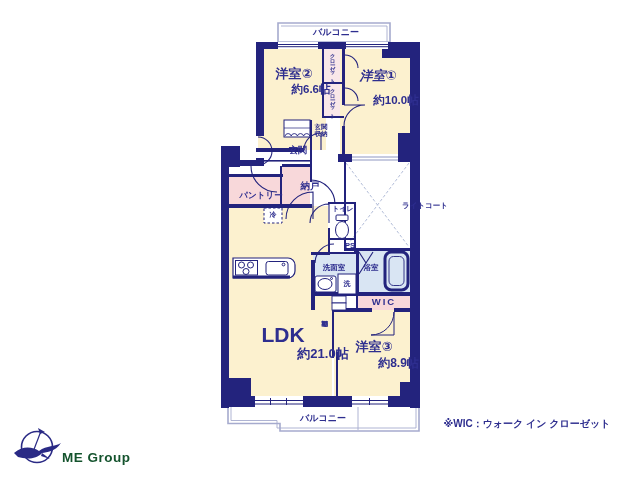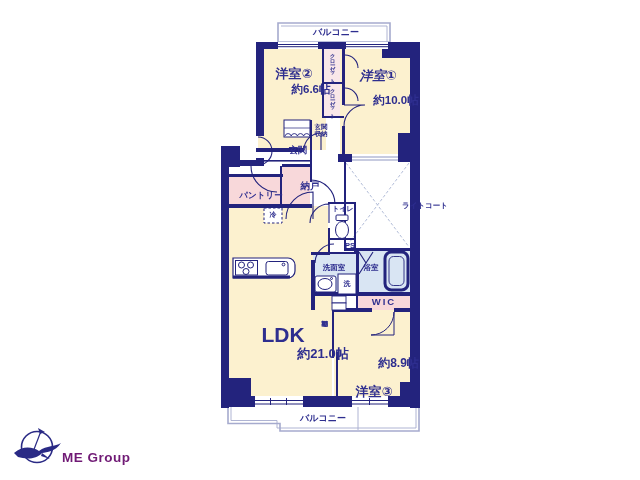--- a/index.html
+++ b/index.html
@@ -8,21 +8,21 @@
   #plansvg{position:absolute;left:0;top:0;}
   .lbl{position:absolute;transform:translate(-50%,-50%);color:#2e2e8f;font-weight:700;
        white-space:nowrap;line-height:1.15;text-align:left;}
   .vert{writing-mode:vertical-rl;white-space:nowrap;letter-spacing:0;}
   .wrap2{white-space:normal;word-break:break-all;line-height:1.1;}
   .s6{font-size:5.5px;} .s65{font-size:6.5px;} .s7{font-size:7px;} .s75{font-size:7.5px;}
   .s85{font-size:8.5px;} .s9{font-size:9px;} .s95{font-size:9.5px;}
   .s11{font-size:11.5px;padding-left:36px;} .s12{font-size:12px;padding-left:47px;} .s13{font-size:13px;} .s17{font-size:21px;}
   .wic{letter-spacing:2px;}
   .note{font-size:10px;font-weight:700;}
-  .logo-text{color:#701a75;font-weight:700;font-size:13.5px;letter-spacing:0.5px;transform:translate(0,-50%);}
+  .logo-text{color:#14532d;font-weight:700;font-size:13.5px;letter-spacing:0.5px;transform:translate(0,-50%);}
 </style>
 </head>
 <body>
 
 <div id="stage">
 
 <svg id="plansvg" width="640" height="480" viewBox="0 0 640 480">
 
   <g>
     <rect x="258" y="44" width="68" height="106" fill="#fcf1cf"></rect>
@@ -211,18 +211,19 @@
 <div class="lbl s7" style="left:343px;top:209px;">トイレ</div>
 <div class="lbl s75" style="left:350px;top:246px;">PS</div>
 <div class="lbl s75" style="left:379px;top:206px;margin-left:46px;">ライトコート</div>
 <div class="lbl s75" style="left:334px;top:268px;">洗面室</div>
 <div class="lbl s7" style="left:347px;top:284px;">洗</div>
 <div class="lbl s75" style="left:371px;top:268px;">浴室</div>
 <div class="lbl s95 wic" style="left:384px;top:302px;">WIC</div>
 <div class="lbl vert s65" style="left:325px;top:315px;">可動棚</div>
 <div class="lbl s17" style="left:283px;top:335px;">LDK</div>
 <div class="lbl s13" style="left:283px;top:354px;margin-left:40px;">約21.0帖</div>
-<div class="lbl s13" style="left:374px;top:347px;margin-top:45px;">洋室③</div>
+<div class="lbl s13" style="left:374px;top:347px;">洋室③</div>
 <div class="lbl s12" style="left:375px;top:364px;">約8.9帖</div>
 <div class="lbl s9" style="left:323px;top:418px;">バルコニー</div>
+<div class="lbl note" style="left:527px;top:424px;">※WIC：ウォーク イン クローゼット</div>
 <div class="lbl logo-text" style="left:62px;top:458px;">ME Group</div>
 
 </div>
 
 </body></html>

